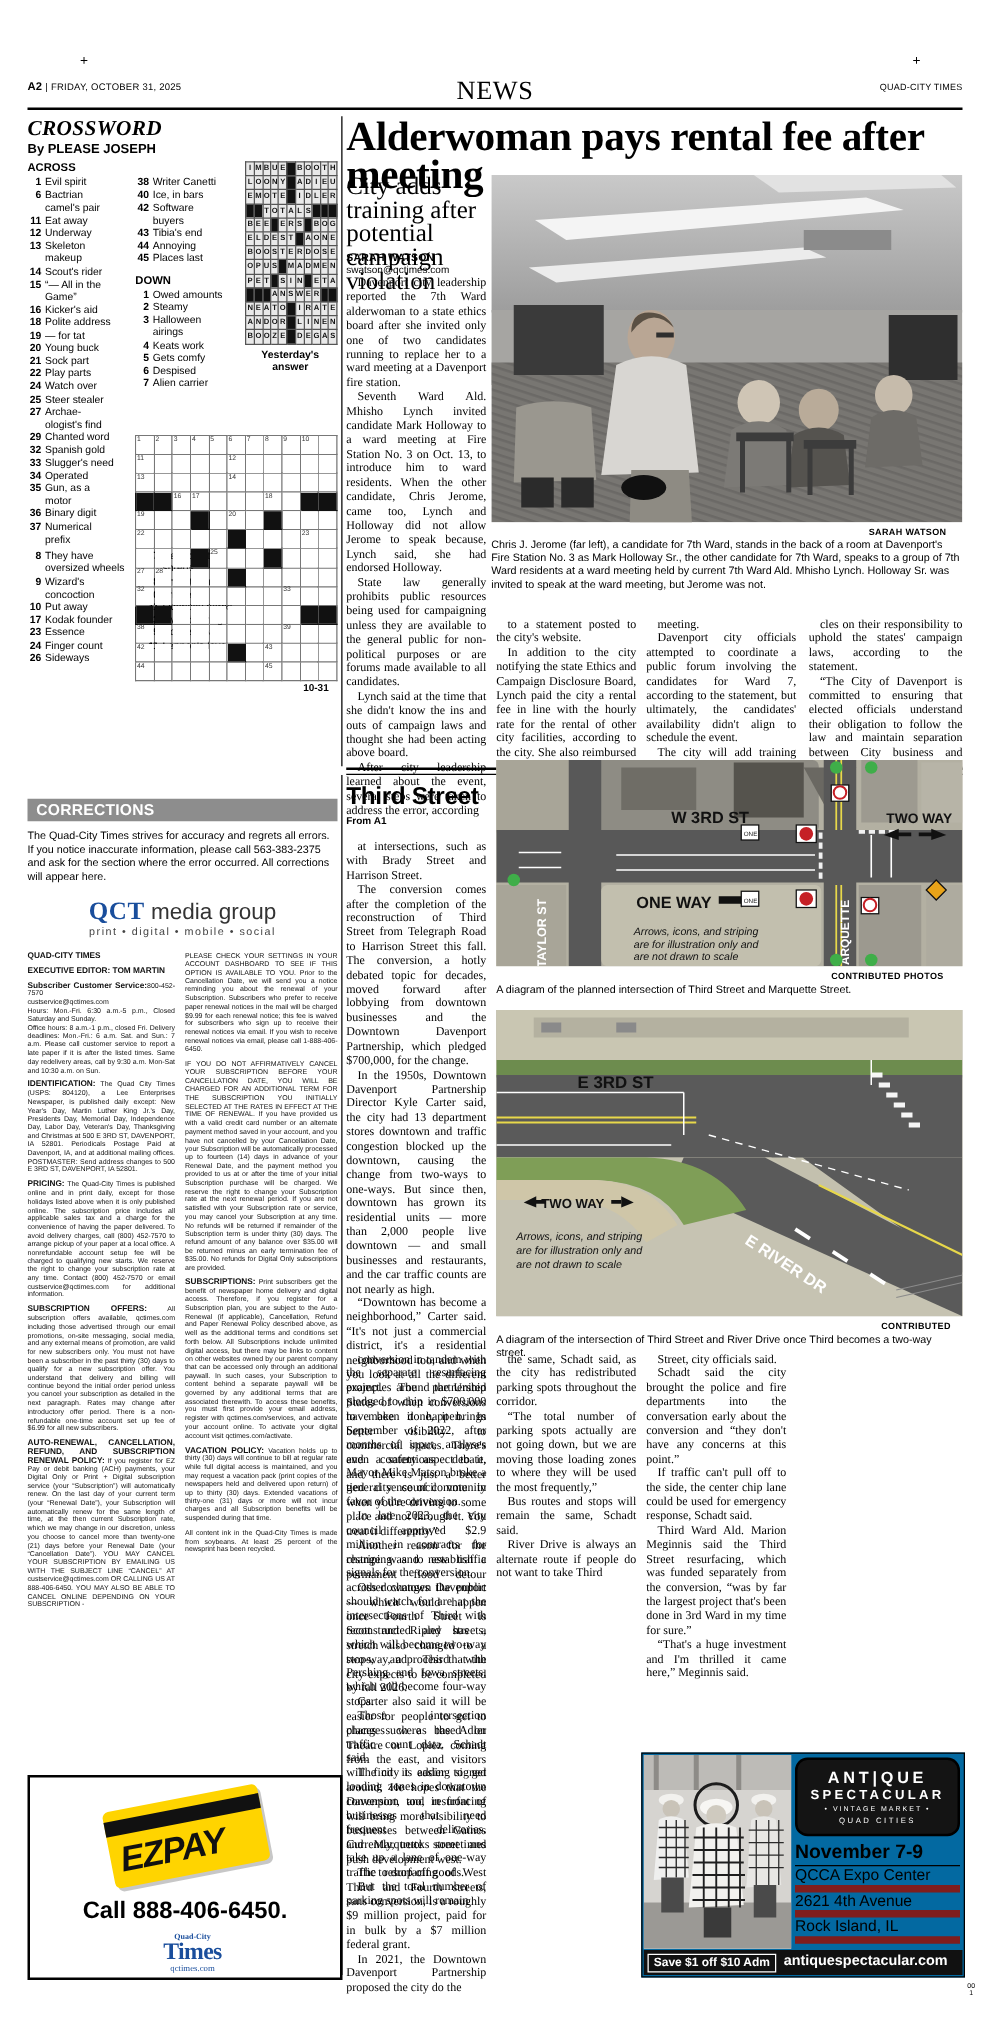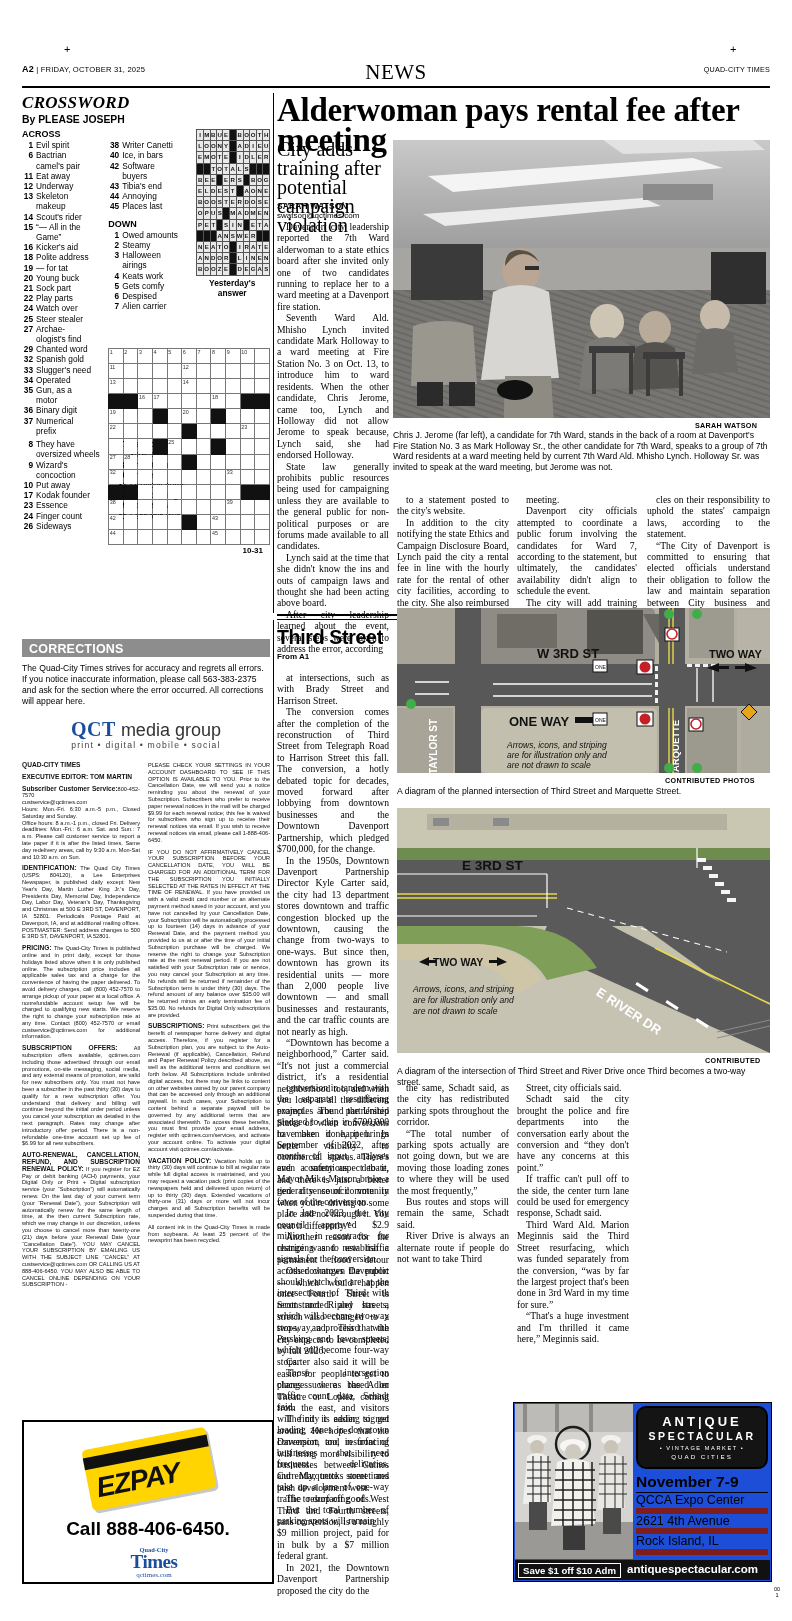--- a/index.html
+++ b/index.html
@@ -107,21 +107,21 @@
   .t1{position:absolute;left:277px;top:672px;width:112px;}
   .t2{position:absolute;left:277px;top:1082px;width:112px;}
   .t3{position:absolute;left:397px;top:1082px;width:112px;}
   .t4{position:absolute;left:517px;top:1082px;width:112px;}
   .t5{position:absolute;left:637px;top:1082px;width:133px;}
 
   .map1{position:absolute;left:397px;top:608px;width:373px;height:165px;overflow:hidden;background:#b9b6a8;}
   .map2{position:absolute;left:397px;top:808px;width:373px;height:245px;overflow:hidden;background:#b9b6a8;}
 
   
-  .antad{position:absolute;left:513px;top:1402px;width:257px;height:178px;background:#1d4ed8;border:1px solid #000;}
+  .antad{position:absolute;left:513px;top:1402px;width:257px;height:178px;background:#0369a1;border:1px solid #000;}
   .antphoto{position:absolute;left:1px;top:1px;width:118px;height:155px;overflow:hidden;background:#cfcfcf;}
   .antright{position:absolute;left:122px;top:3px;width:132px;}
   .antlogo{border:2px solid #000;border-radius:10px;background:#141414;color:#fff;text-align:center;padding:6px 2px 7px;}
   .antlogo .l1{font-family:"Liberation Sans",sans-serif;font-weight:bold;font-size:13px;letter-spacing:3px;}
   .antlogo .l2{font-family:"Liberation Sans",sans-serif;font-weight:bold;font-size:10.5px;letter-spacing:2.6px;margin-top:1px;}
   .antlogo .l3{font-family:"Liberation Sans",sans-serif;font-size:5.6px;letter-spacing:1.6px;margin-top:3px;}
   .antlogo .l4{font-family:"Liberation Sans",sans-serif;font-size:6.2px;letter-spacing:2px;margin-top:2px;}
   .antdate{font-family:"Liberation Sans",sans-serif;font-weight:bold;font-size:15.5px;margin-top:4px;border-bottom:1.4px solid #000;padding-bottom:1px;}
   .antline{font-family:"Liberation Sans",sans-serif;font-size:12.5px;line-height:14.5px;border-bottom:6px solid #7f1d1d;}
   .anthours{font-family:Liberation Serif, serif;font-size:7.4px;margin-top:12px;letter-spacing:.2px;}
@@ -1103,21 +1103,21 @@
     </div>
   <div class="bodytext t3" id="ts-col3">
       <p class="first">the same, Schadt said, as the city has redistributed parking spots throughout the corridor.</p>
       <p class="">“The total number of parking spots actually are not going down, but we are moving those loading zones to where they will be used the most frequently,”</p>
       <p class="">Bus routes and stops will remain the same, Schadt said.</p>
       <p class="">River Drive is always an alternate route if people do not want to take Third</p>
     </div>
   <div class="bodytext t4" id="ts-col4">
       <p class="first">Street, city officials said.</p>
       <p class="">Schadt said the city brought the police and fire departments into the conversation early about the conversion and “they don't have any concerns at this point.”</p>
-      <p class="">If traffic can't pull off to the side, the center turn lane could be used for emergency response, Schadt said.</p>
+      <p class="">If traffic can't pull off to the side, the center chip lane could be used for emergency response, Schadt said.</p>
       <p class="">Third Ward Ald. Marion Meginnis said the Third Street resurfacing, which was funded separately from the conversion, “was by far the largest project that's been done in 3rd Ward in my time for sure.”</p>
       <p class="">“That's a huge investment and I'm thrilled it came here,” Meginnis said.</p>
     </div>
   <div class="bodytext t5" id="ts-col5"></div>
 
   <div class="antad">
     <div class="antphoto">
       <svg viewBox="0 0 118 155" width="118" height="155" preserveAspectRatio="none">
         <rect width="118" height="155" fill="#d6d4d0"></rect>
         <rect x="0" y="0" width="118" height="28" fill="#bdbbb7"></rect>

